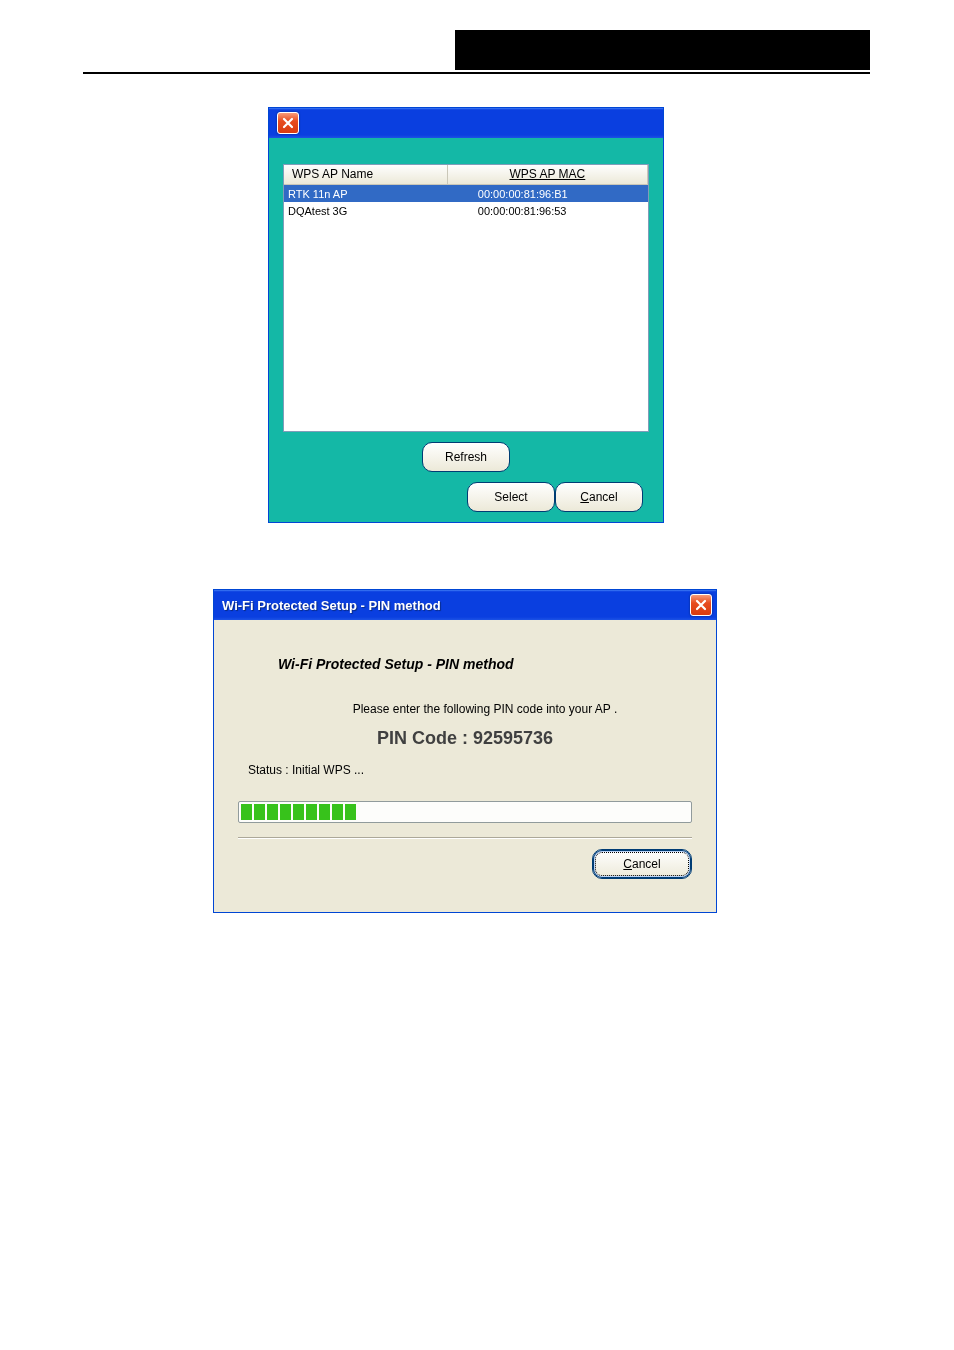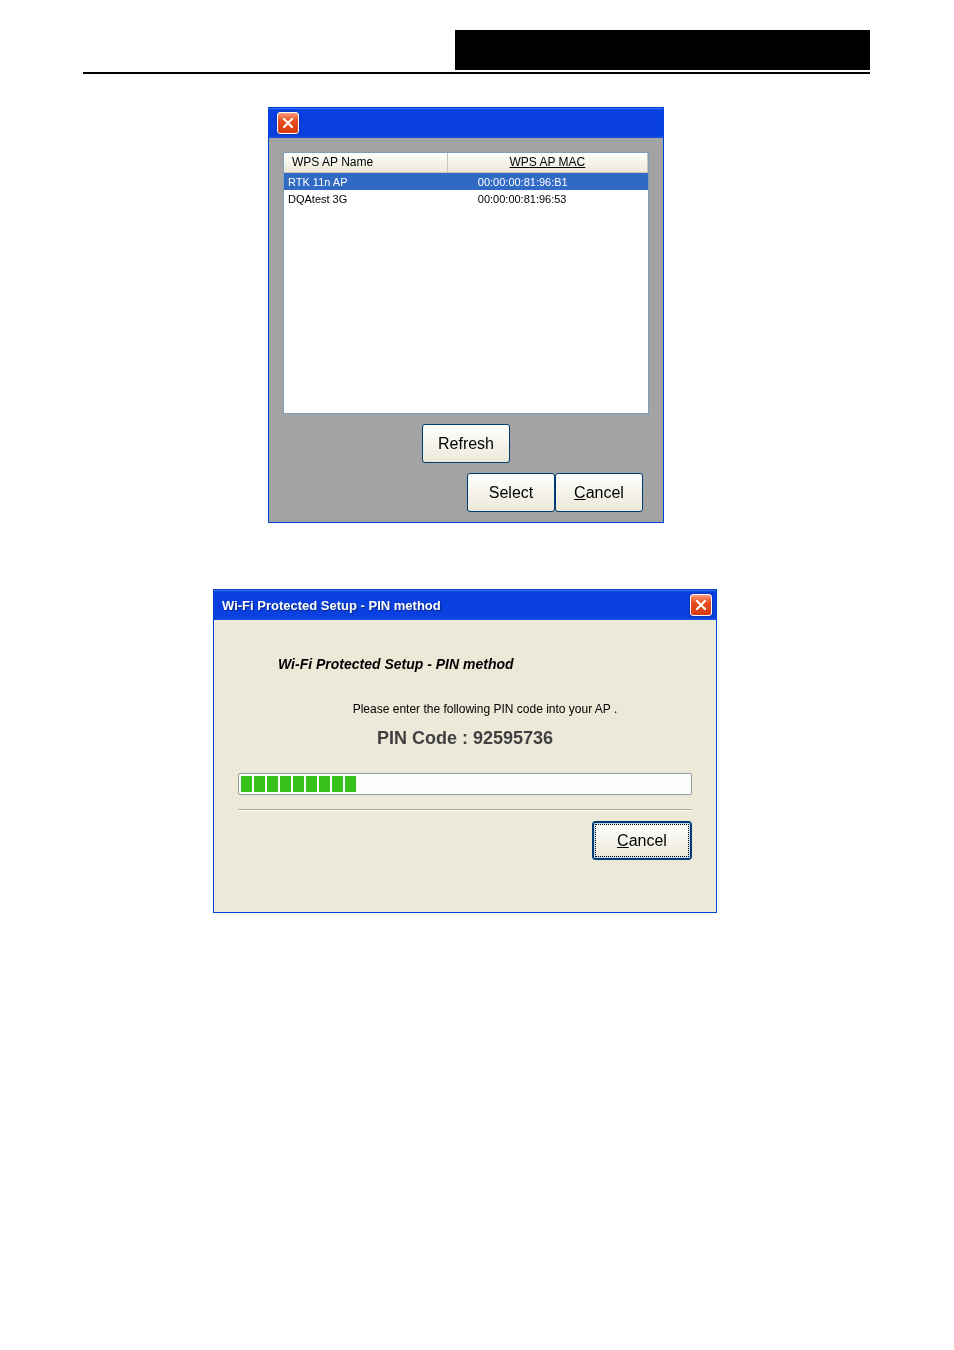--- a/index.html
+++ b/index.html
@@ -58,23 +58,23 @@
       display: flex;
       align-items: center;
       justify-content: center;
       color: #fff;
       font-weight: bold;
       font-size: 14px;
       box-shadow: 0 0 2px rgba(0,0,0,0.5);
       cursor: pointer;
     }
     .dialog-body1 {
-      background: #a3a3a3;
+      background: #14b8a6;
       height: calc(100% - 30px);
-      padding: 14px 14px 10px 14px;
+      padding: 26px 14px 10px 14px;
       display: flex;
       flex-direction: column;
     }
     .listbox {
       background: #fff;
       border: 1px solid #7f9db9;
       height: 272px;
       display: flex;
       flex-direction: column;
     }
@@ -111,25 +111,25 @@
       margin-top: 10px;
     }
     .btn-row-split {
       display: flex;
       justify-content: flex-end;
       margin-top: 10px;
       padding: 0 6px;
     }
     .xp-button {
       min-width: 88px;
-      height: 39px;
+      height: 30px;
       background: linear-gradient(to bottom, #ffffff, #ece9d8);
       border: 1px solid #003c74;
-      border-radius: 3px;
-      font-size: 16px;
+      border-radius: 10px;
+      font-size: 12px;
       font-family: inherit;
       cursor: pointer;
       padding: 0 14px;
     }
     .xp-button .underline { text-decoration: underline; }
     
     .dialog2 {
       position: absolute;
       top: 589px;
       left: 213px;
@@ -250,20 +250,21 @@
     <div class="close-btn">
       <svg width="12" height="12" viewBox="0 0 12 12">
           <path d="M2 2 L10 10 M10 2 L2 10" stroke="#fff" stroke-width="2.2" stroke-linecap="round"></path>
         </svg>
     </div>
   </div>
   <div class="dialog-body2">
     <div class="heading2">Wi-Fi Protected Setup - PIN method</div>
     <div class="instruction">Please enter the following PIN code into your AP .</div>
     <div class="pincode">PIN Code :  92595736</div>
+    <div class="status-line">Status :  Initial WPS ...</div>
     <div class="progress-outer" id="progress-bar">
         <div class="progress-block"></div>
         <div class="progress-block"></div>
         <div class="progress-block"></div>
         <div class="progress-block"></div>
         <div class="progress-block"></div>
         <div class="progress-block"></div>
         <div class="progress-block"></div>
         <div class="progress-block"></div>
         <div class="progress-block"></div>

